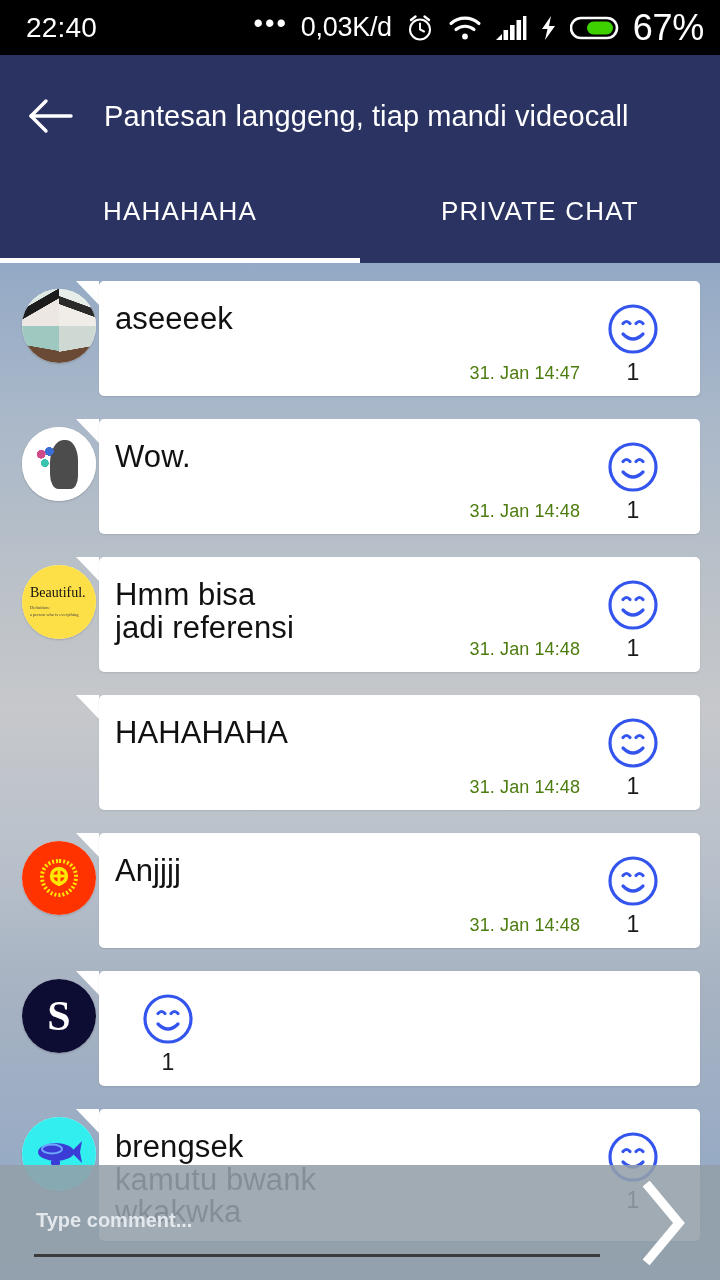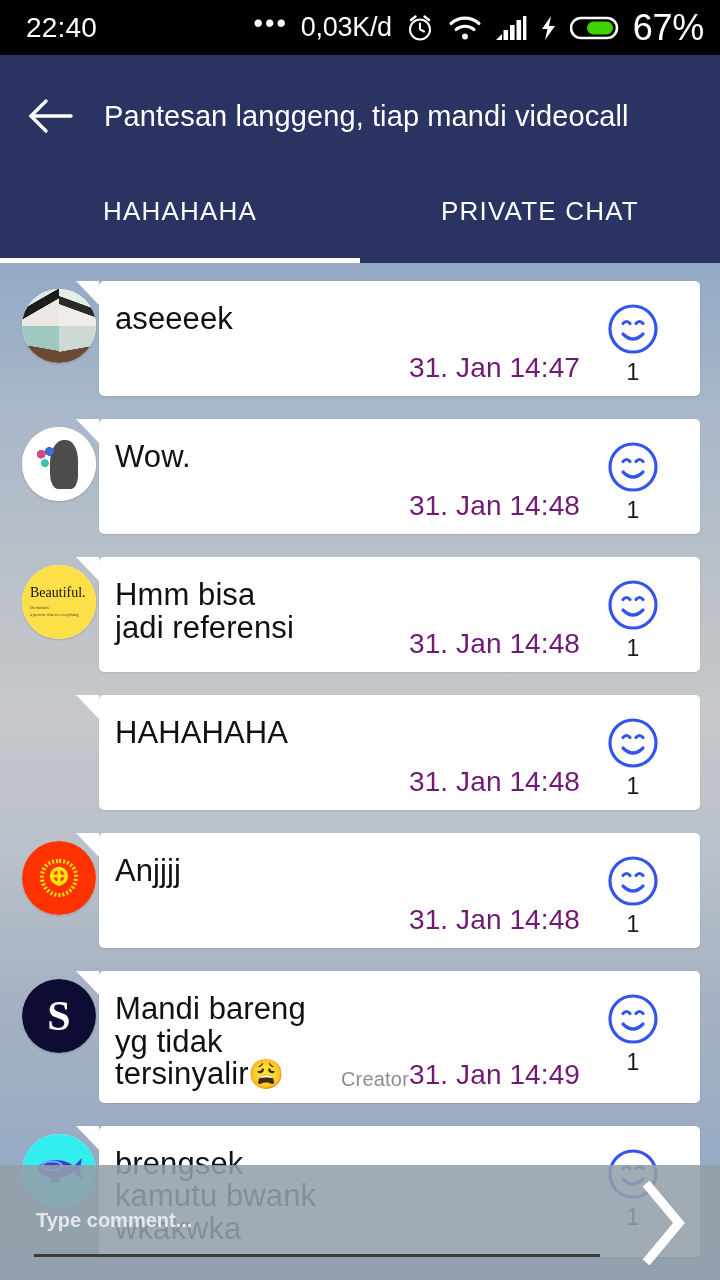--- a/index.html
+++ b/index.html
@@ -211,22 +211,22 @@
     margin-left: 8px;
   }
   .smiley { cursor: pointer; display: block; }
   .like-count {
     font-size: 23px;
     color: #1a1a1a;
     margin-top: 6px;
     line-height: 1;
   }
   .msg-time {
-    font-size: 28px;
-    color: #701a75;
+    font-size: 18px;
+    color: #4d7c0f;
     margin-top: auto;
     padding-top: 14px;
     text-align: right;
     letter-spacing: 0.1px;
     white-space: nowrap;
   }
   .bubble-foot {
     display: flex;
     align-items: flex-end;
     justify-content: space-between;
@@ -541,27 +541,20 @@
   </div>
   <div class="row">
     <div class="avatar">
       <span class="av-solid" style="background:#0d0d33">
                 <span class="av-letter">S</span>
               </span>
     </div>
     <div class="bubble-wrap">
       <span class="tail"></span>
       <div class="bubble">
-        <div class="bubble-main">
-          <div class="msg-text"><span>Mandi bareng yg tidak tersinyalir</span><span class="emoji">😩</span></div>
-          <div class="bubble-foot">
-            <span class="msg-role">Creator</span>
-            <span class="msg-time">31. Jan 14:49</span>
-          </div>
-        </div>
         <div class="bubble-side">
           <span class="smiley">
   <svg class="ic" width="52" height="52" viewBox="0 0 52 52">
     <circle cx="26" cy="26" r="23" fill="none" stroke="#3355ee" stroke-width="3.2"></circle>
     <path d="M16 20.5 q3.5 -4 7 0" fill="none" stroke="#3355ee" stroke-width="3.2" stroke-linecap="round"></path>
     <path d="M29 20.5 q3.5 -4 7 0" fill="none" stroke="#3355ee" stroke-width="3.2" stroke-linecap="round"></path>
     <path d="M16 31 q10 10 20 0" fill="none" stroke="#3355ee" stroke-width="3.2" stroke-linecap="round"></path>
   </svg>
               </span>
           <span class="like-count">1</span>

